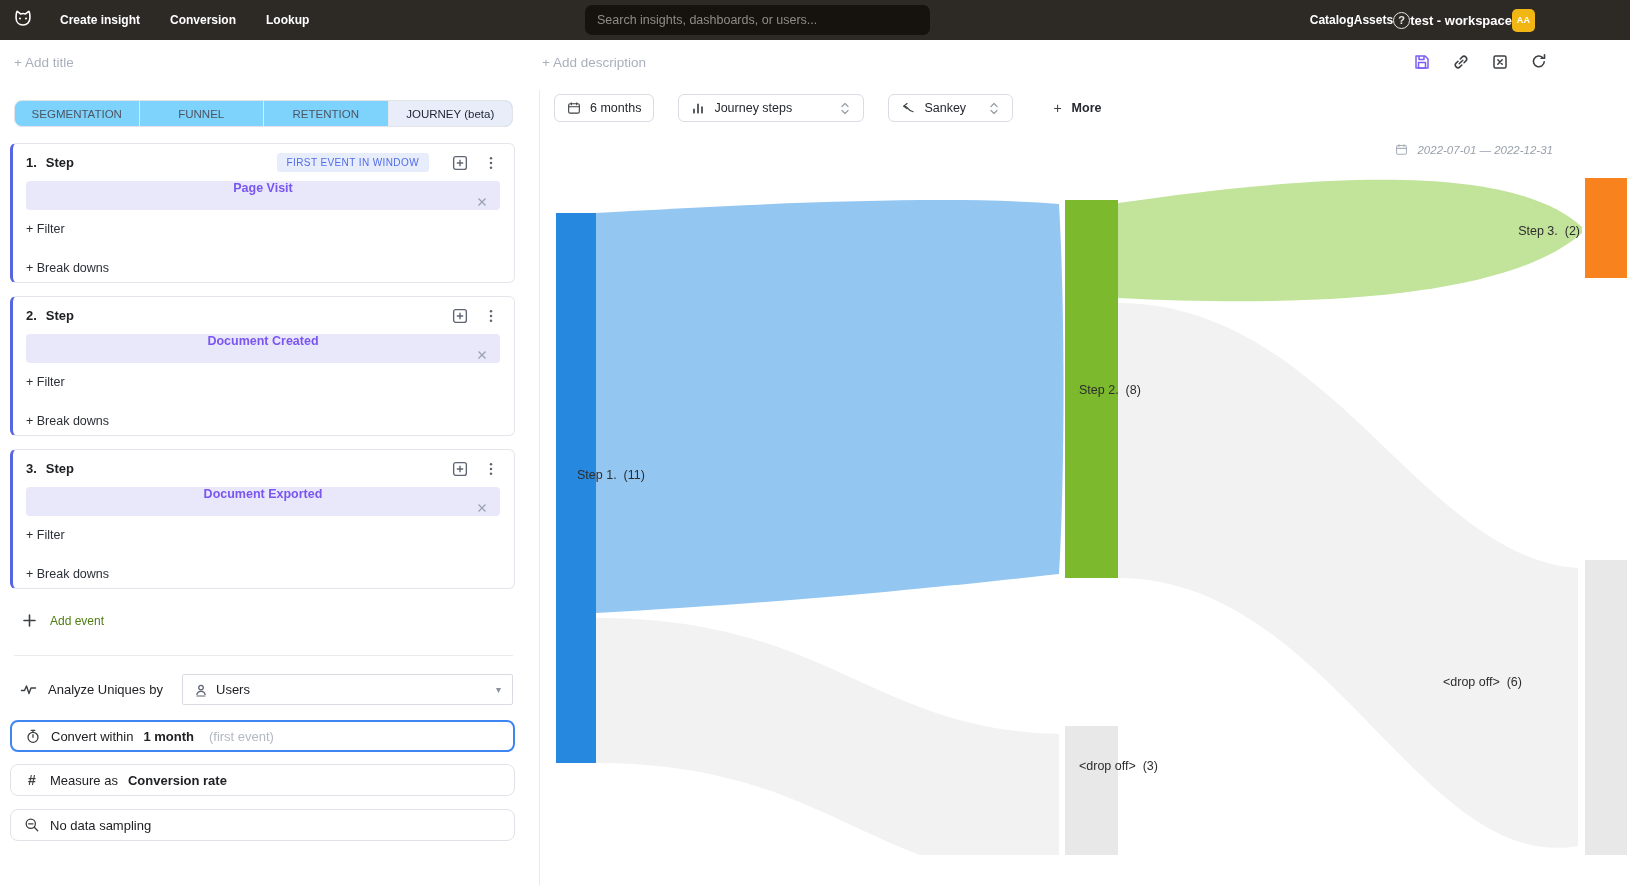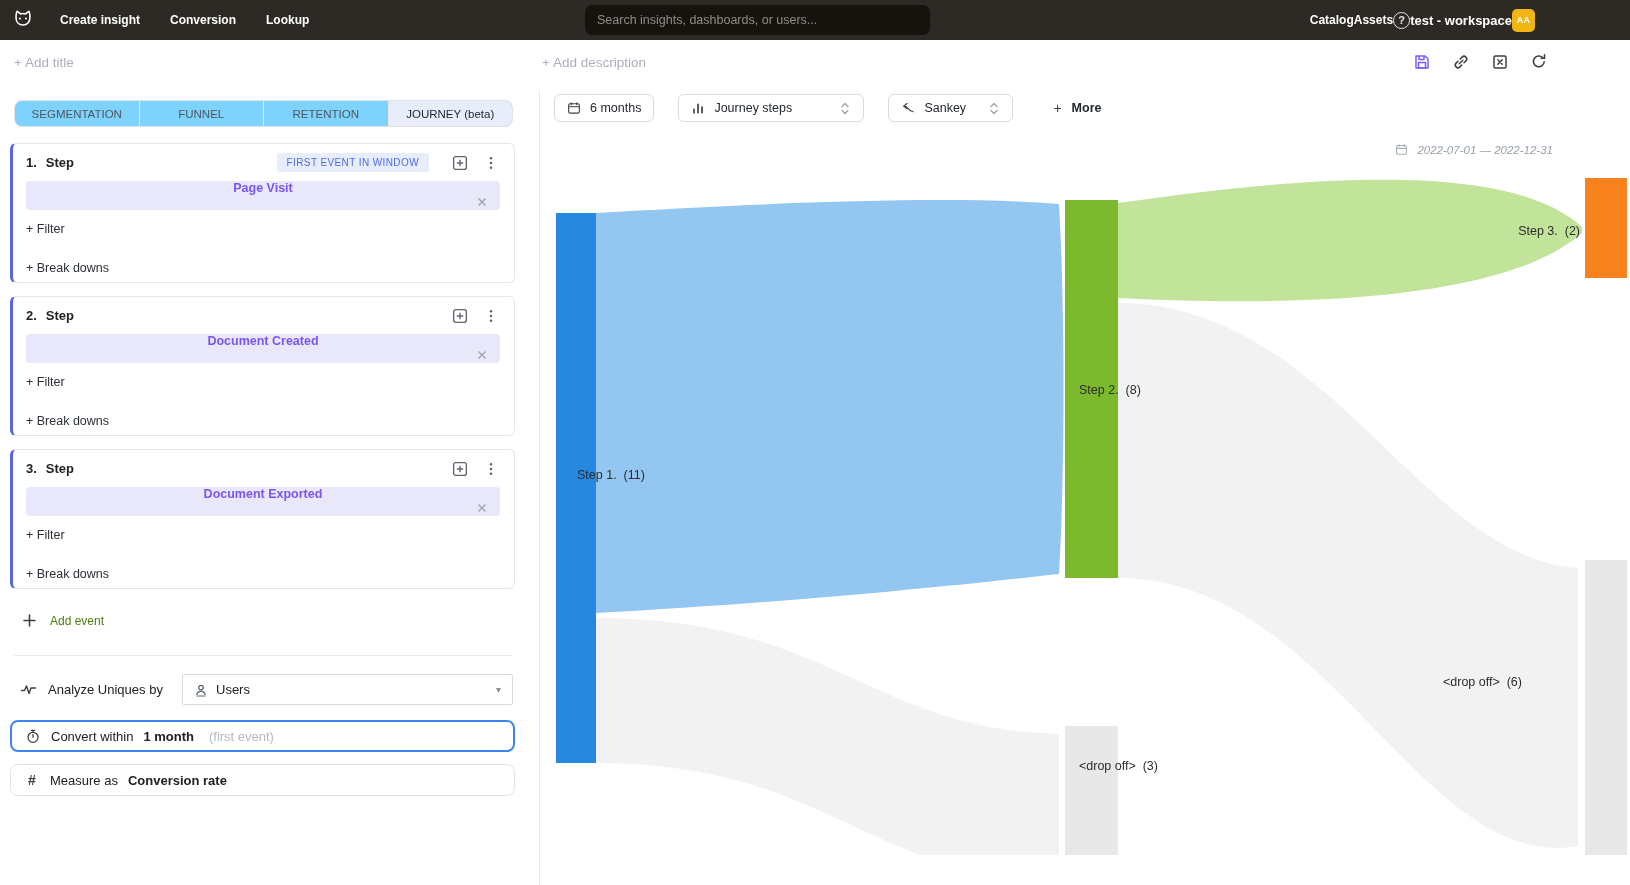--- a/index.html
+++ b/index.html
@@ -293,20 +293,29 @@
       <b>1 month</b>
     <span class="muted">(first event)</span>
   </div>
 
   <div class="pill measure">
     <span class="hash-glyph">#</span>
     <span>Measure as</span>
       <b>Conversion rate</b>
   </div>
 
+  <div class="pill sampling">
+    <span class="ic">
+      <svg viewBox="0 0 16 16" fill="none" stroke="currentColor" stroke-width="1.3" stroke-linecap="round">
+          <circle cx="6.8" cy="6.8" r="4.6"></circle>
+          <path d="M10.3 10.3 l3.4 3.4 M4.6 6.8 h4.4"></path>
+        </svg>
+    </span>
+    <span>No data sampling</span>
+  </div>
 </aside>
 
 <div class="ctoolbar">
   <span class="cbtn">
     <span class="ic">
       <svg viewBox="0 0 15 15" fill="none" stroke="currentColor" stroke-width="1.2">
           <rect x="1.8" y="3" width="11.4" height="10" rx="1.5"></rect>
           <path d="M4.6 1.5 v3 M10.4 1.5 v3 M1.8 6.2 h11.4"></path>
         </svg>
     </span>

